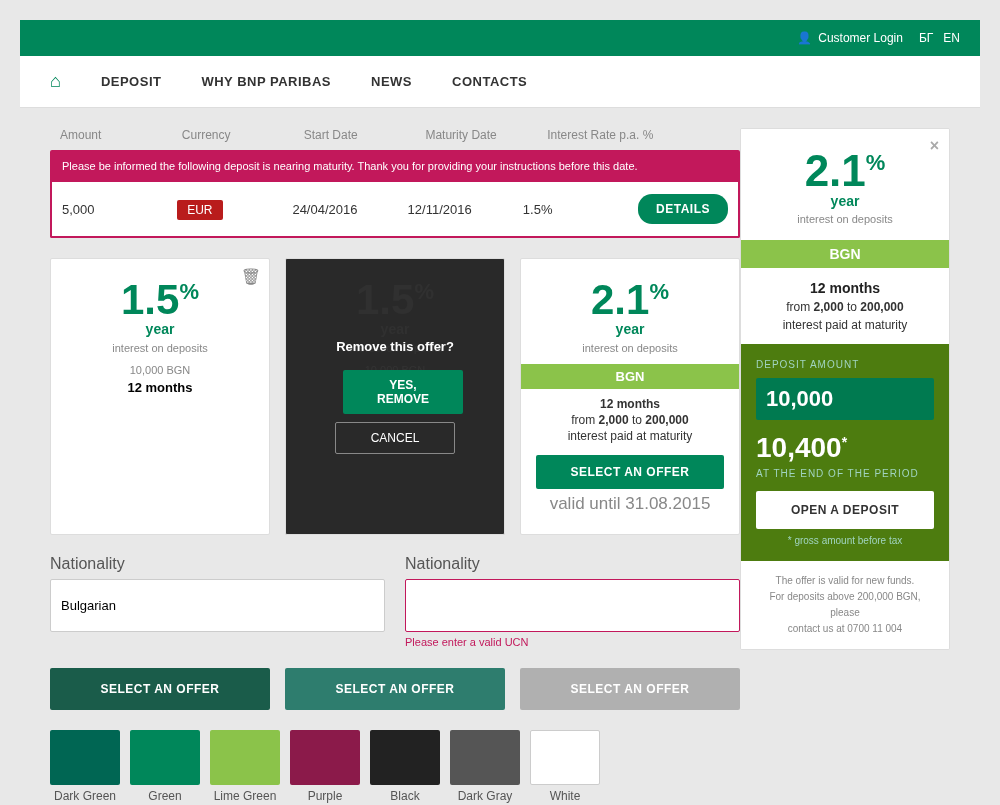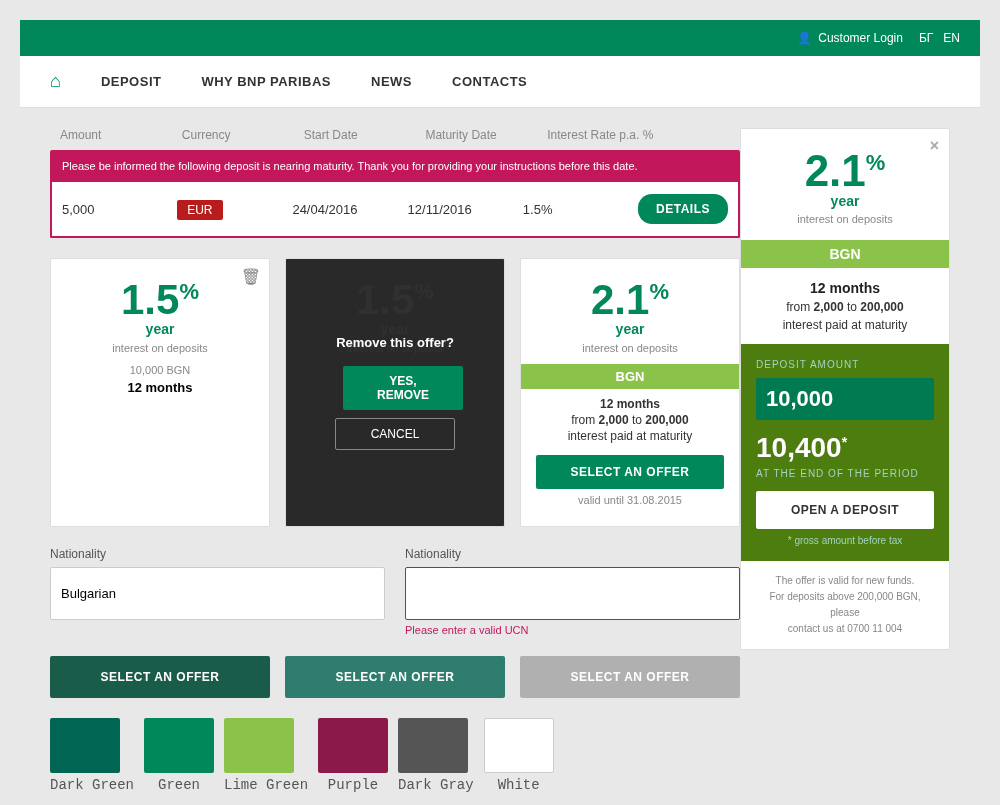--- a/index.html
+++ b/index.html
@@ -223,21 +223,21 @@
     
     .nationality-section {
       display: flex;
       gap: 20px;
       margin-bottom: 20px;
     }
     .nat-group {
       flex: 1;
     }
     .nat-label {
-      font-size: 12px;
+      font-size: 16px;
       color: #555;
       margin-bottom: 6px;
     }
     .nat-input {
       width: 100%;
       border: 1px solid #ccc;
       padding: 18px 10px;
       font-size: 13px;
       border-radius: 2px;
       outline: none;
@@ -304,23 +304,22 @@
       text-align: center;
     }
     .swatch {
       width: 70px;
       height: 55px;
       border-radius: 2px;
       margin-bottom: 4px;
       cursor: pointer;
     }
     .swatch-label {
-      font-size: 14px;
+      font-size: 12px;
       color: #555;
-      font-family: Liberation Mono, monospace;
     }
     
     .right-panel {
       width: 210px;
       background: white;
       border: 1px solid #ddd;
       border-radius: 2px;
       overflow: hidden;
       position: relative;
       align-self: flex-start;
@@ -459,21 +458,21 @@
       font-size: 12px;
       font-weight: bold;
       cursor: pointer;
       border-radius: 2px;
       text-transform: uppercase;
       margin: 10px 0 5px;
       letter-spacing: 0.5px;
       width: 100%;
     }
     .valid-text {
-      font-size: 11px;
+      font-size: 17px;
       color: #888;
     }
     .offer-info-line {
       font-size: 12px;
       color: #333;
       margin: 2px 0;
     }
     .offer-info-bold {
       font-weight: bold;
     }
@@ -602,20 +601,24 @@
           </div>
           <div class="swatch-group">
             <div class="swatch" style="background: rgb(139, 195, 74);"></div>
             <div class="swatch-label">Lime Green</div>
           </div>
           <div class="swatch-group">
             <div class="swatch" style="background: rgb(139, 26, 74);"></div>
             <div class="swatch-label">Purple</div>
           </div>
           <div class="swatch-group">
+            <div class="swatch" style="background: rgb(34, 34, 34);"></div>
+            <div class="swatch-label">Black</div>
+          </div>
+          <div class="swatch-group">
             <div class="swatch" style="background: rgb(85, 85, 85);"></div>
             <div class="swatch-label">Dark Gray</div>
           </div>
           <div class="swatch-group">
             <div class="swatch" style="background: rgb(255, 255, 255); border: 1px solid rgb(204, 204, 204);"></div>
             <div class="swatch-label">White</div>
           </div>
         </div>
     </div>
 

